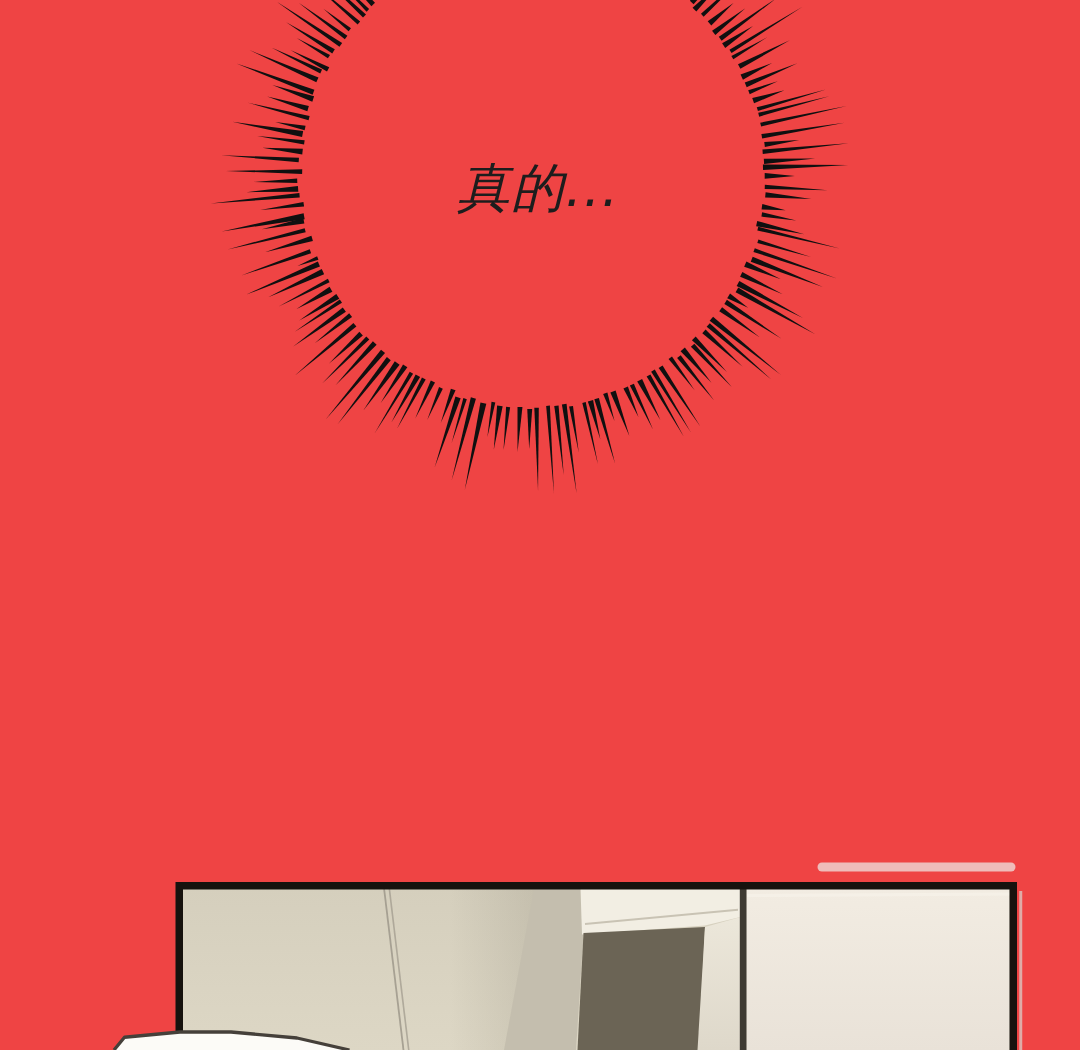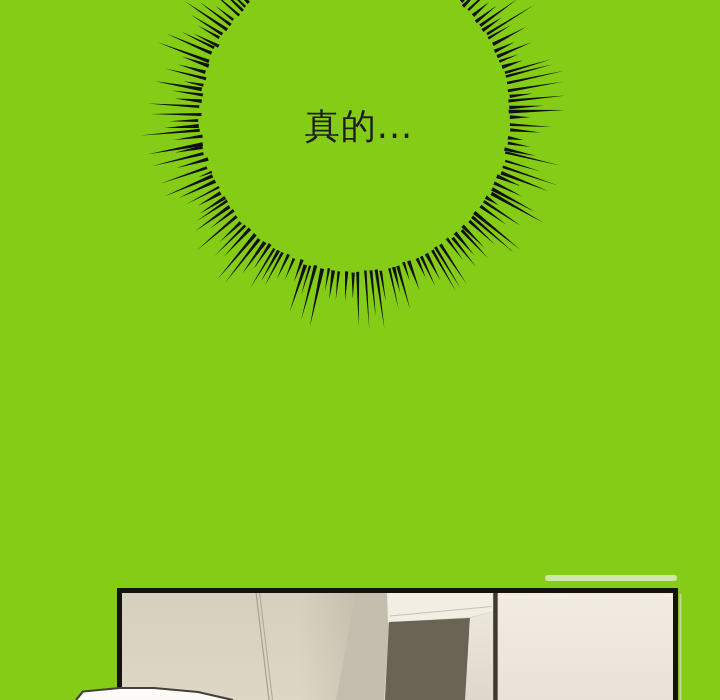--- a/index.html
+++ b/index.html
@@ -23,21 +23,21 @@
     font-size: 35px;
     letter-spacing: 1px;
     color: #1d1d1d;
     font-family: "DejaVu Sans", sans-serif;
     white-space: nowrap;
   }
 </style>
 </head>
 <body>
 
-<div class="stage" style="background: #84cc16;">
+<div class="stage" style="background: #ef4444; font-style: italic;">
 
   <svg id="burst" width="720" height="700" viewBox="0 0 720 700">
       <polygon points="509.8,119.1 509.8,115.3 529.9,117.3" fill="#101010"></polygon>
       <polygon points="509.8,126.0 509.9,123.2 551.7,126.9" fill="#101010"></polygon>
       <polygon points="510.1,131.6 510.4,128.2 540.9,132.6" fill="#101010"></polygon>
       <polygon points="507.7,139.6 508.2,136.0 523.7,140.1" fill="#101010"></polygon>
       <polygon points="507.6,144.4 508.1,141.5 530.8,147.0" fill="#101010"></polygon>
       <polygon points="504.1,150.8 504.8,147.3 536.2,156.1" fill="#101010"></polygon>
       <polygon points="504.9,153.7 505.5,151.2 559.8,165.6" fill="#101010"></polygon>
       <polygon points="504.9,162.0 505.6,159.7 540.7,171.4" fill="#101010"></polygon>

